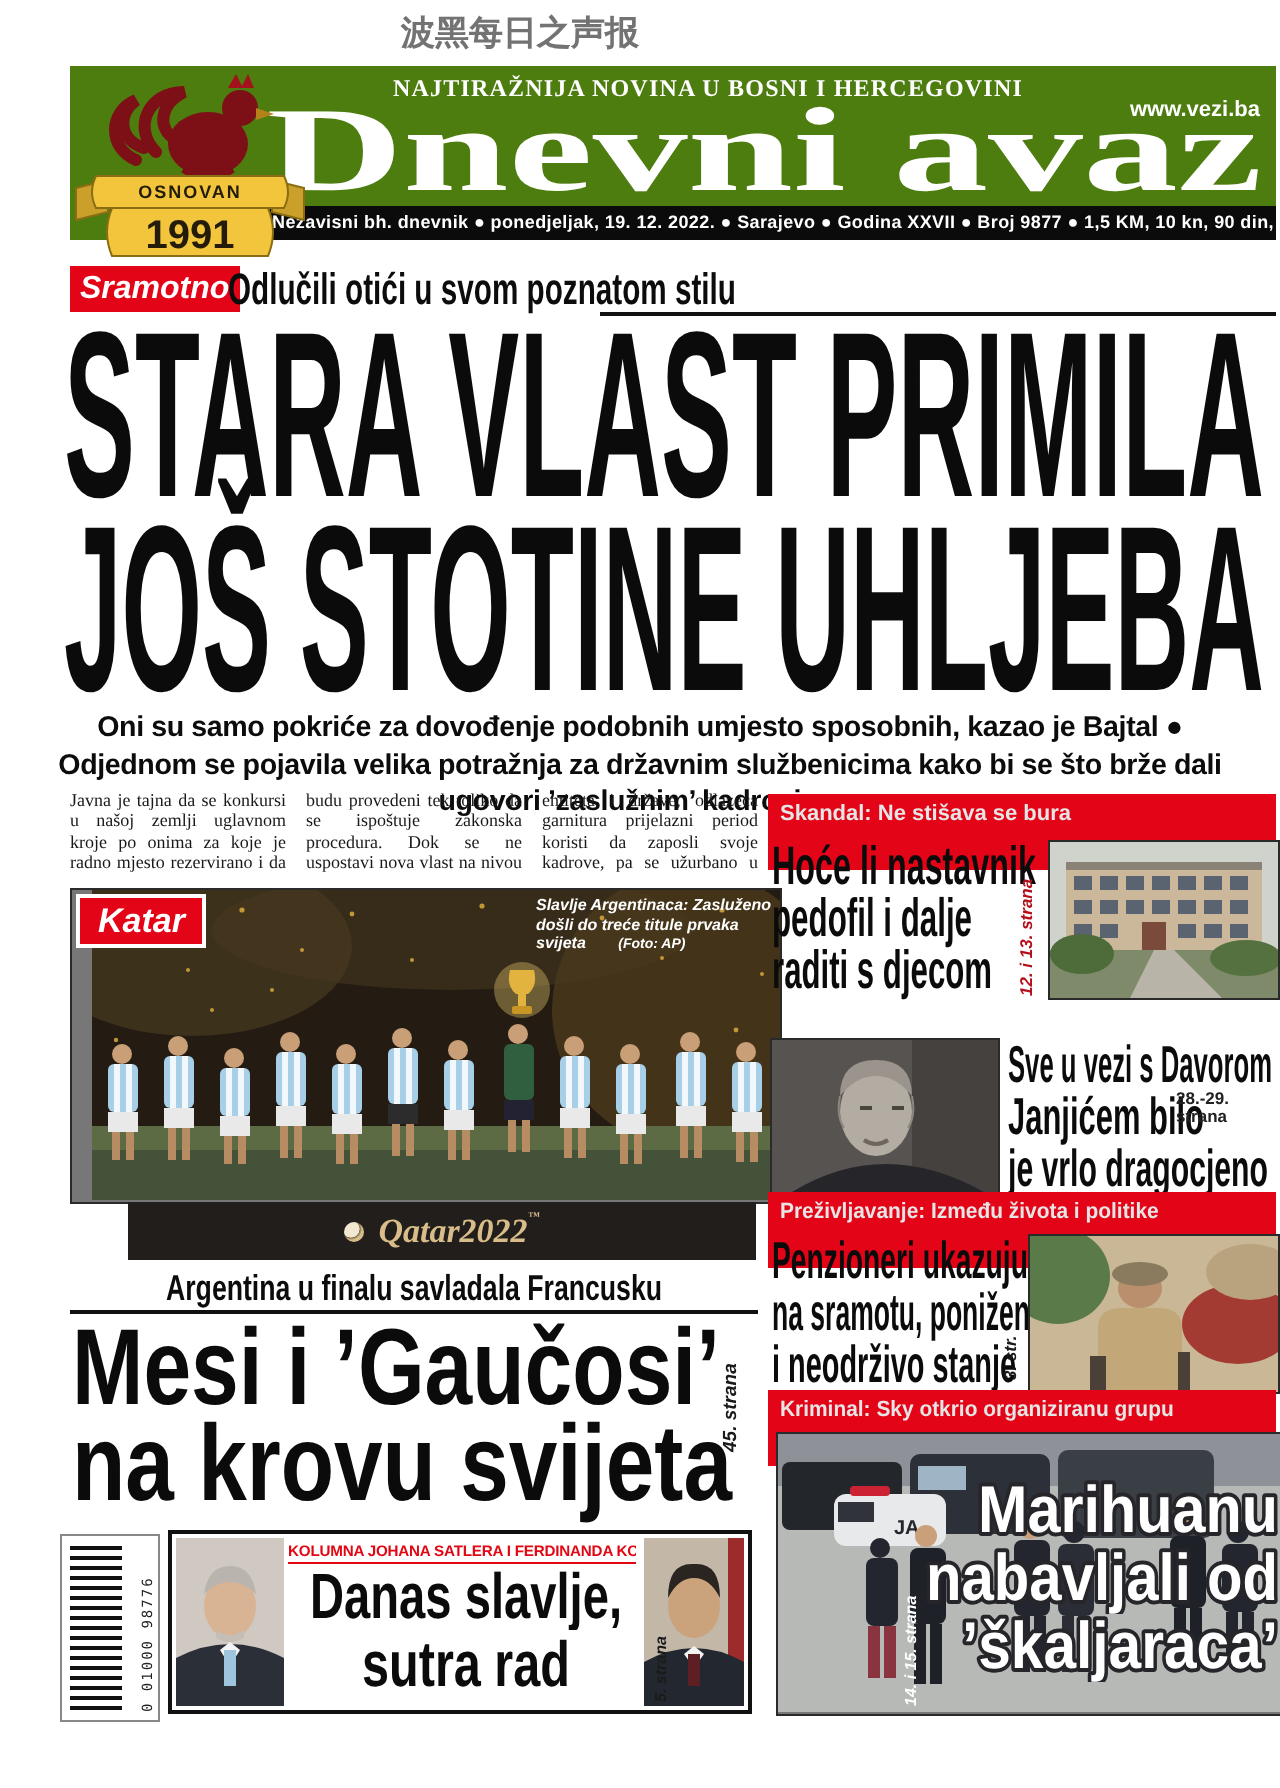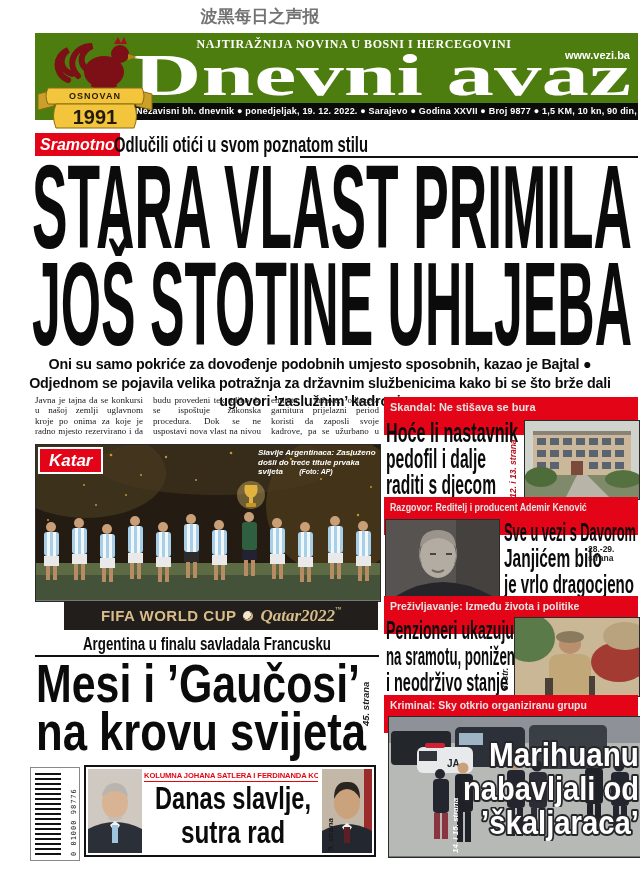--- a/index.html
+++ b/index.html
@@ -109,21 +109,21 @@
     <text x="2" y="92" font-size="118" fill="#0b0b0b" textLength="600" lengthAdjust="spacingAndGlyphs">JOŠ STOTINE UHLJEBA</text>
   </svg>
 
   <div class="deck">Oni su samo pokriće za dovođenje podobnih umjesto sposobnih, kazao je Bajtal ● Odjednom se pojavila velika potražnja za državnim službenicima kako bi se što brže dali ugovori ’zaslužnim’ kadrovima</div>
 
   <div class="bodycopy">
     <span class="lede">Javna je tajna da se konkursi u našoj zemlji uglavnom kroje po onima za koje je radno mjesto rezervirano i da budu provedeni tek toliko da se ispoštuje zakonska procedura. Dok se ne uspostavi nova vlast na nivou entiteta i države, odlazeća garnitura prijelazni period koristi da zaposli svoje kadrove, pa se užurbano u institucije nastoje utrpati partijski vojnici. U FBiH od 5. septembra, neposredno pred opće izbore, otvorena su i završena 122 konkursa.</span>
     
   </div>
 
-  <div class="photo-frame" style="left:35px;top:444px;width:344px;height:156px;">
+  <div class="photo-frame" style="left:35px;top:444px;width:344px;height:156px;padding-left:10px;">
     <svg width="344" height="155" viewBox="0 0 344 155">
       <rect width="344" height="155" fill="#241c12"></rect>
       <ellipse cx="50" cy="28" rx="80" ry="45" fill="#6b5a2e" opacity=".35"></ellipse>
       <ellipse cx="300" cy="60" rx="70" ry="70" fill="#8a6a2c" opacity=".3"></ellipse>
       <ellipse cx="180" cy="20" rx="120" ry="30" fill="#4a3a20" opacity=".5"></ellipse>
       <g fill="#d9a93c" opacity=".85">
         <circle cx="20" cy="15" r="1.2"></circle>
           <circle cx="48" cy="40" r="1"></circle>
           <circle cx="75" cy="10" r="1.3"></circle>
         <circle cx="105" cy="30" r="1"></circle>
@@ -244,21 +244,20 @@
       </g>
     </svg>
     <div class="flag katar">Katar</div>
     <div class="wc-caption">
       <span>Slavlje Argentinaca: Zasluženo došli do treće titule prvaka svijeta</span>
       <span class="wc-credit">(Foto: AP)</span>
     </div>
   </div>
 
   <div class="fifa">
-    <span class="fifa-left">FIFA WORLD CUP</span>
     <span class="fifa-ball"></span>
     <span class="fifa-right"><span>Qatar2022</span><span class="fifa-tm">™</span></span>
   </div>
 
   <svg class="abs" style="left:35px;top:632px;" width="344" height="23">
     <text x="48" y="18" font-size="18" fill="#0c0c0c" textLength="248" lengthAdjust="spacingAndGlyphs">Argentina u finalu savladala Francusku</text>
   </svg>
   <div class="rule abs" style="left:35px;top:655px;width:344px;height:2px;"></div>
 
   <svg class="abs" style="left:36px;top:659px;overflow:visible;" width="336" height="48">
@@ -343,23 +342,20 @@
           <rect x="90" y="41" width="9" height="7"></rect>
       </g>
       <rect x="46" y="40" width="12" height="14" fill="#7a4a3a"></rect>
       <rect y="54" width="114" height="24" fill="#7f8a6a"></rect>
       <ellipse cx="16" cy="56" rx="16" ry="10" fill="#4e6b3a"></ellipse>
       <ellipse cx="98" cy="58" rx="18" ry="9" fill="#55713f"></ellipse>
       <path d="M40 78 L52 54 H62 L86 78 Z" fill="#b9b4a8"></path>
     </svg>
   </div>
 
-  <div class="tagbar" style="top:497px;">
-    <span style="transform:scaleX(.8);">Razgovor: Reditelj i producent Ademir Kenović</span>
-  </div>
   <div class="photo-frame" style="left:385px;top:519px;width:113px;height:76px;">
     <svg width="113" height="76" viewBox="0 0 113 76">
       <rect width="113" height="76" fill="#575350"></rect>
       <rect x="70" width="43" height="76" fill="#45413e"></rect>
       <path d="M10 76 Q56 48 106 76 Z" fill="#26262a"></path>
       <ellipse cx="52" cy="36" rx="18" ry="22" fill="#b3aca2"></ellipse>
       <path d="M34 28 Q34 10 52 10 Q70 10 70 28 Q62 18 52 18 Q42 18 34 28 Z" fill="#9a948c"></path>
       <path d="M34 28 q-2 10 2 16 M70 28 q2 10 -2 16" stroke="#8c867e" fill="none"></path>
       <path d="M44 34 h6 M60 34 h6" stroke="#4a463f" stroke-width="2"></path>
       <path d="M46 50 q6 4 12 0" stroke="#6e665c" stroke-width="2" fill="none"></path>

